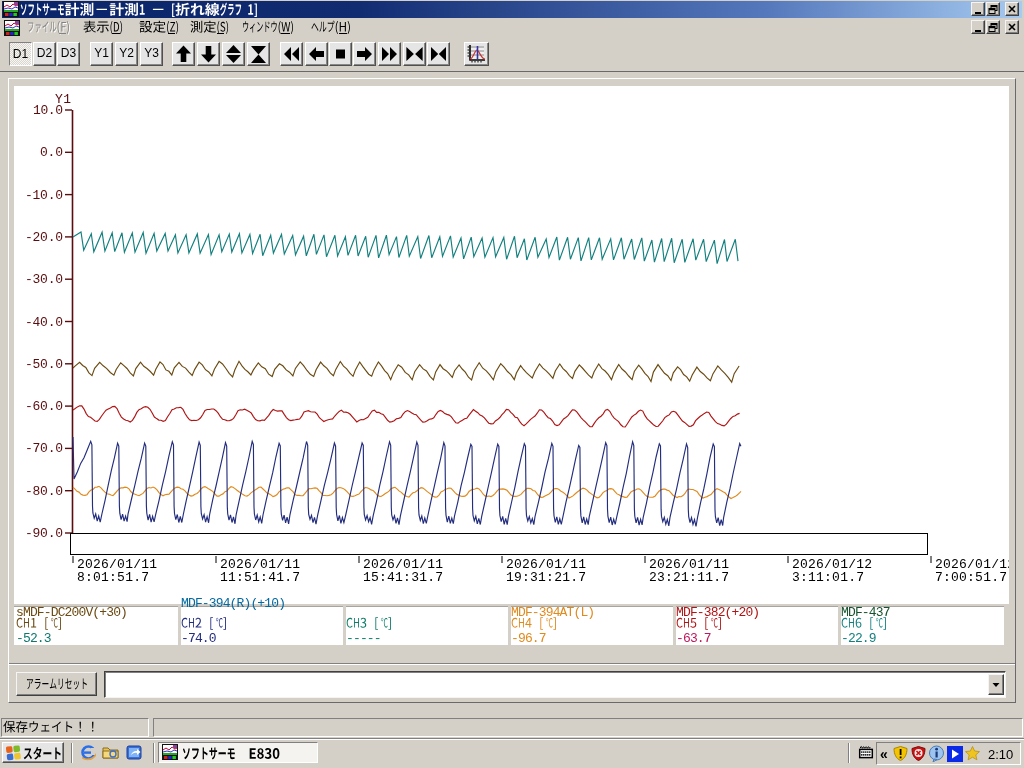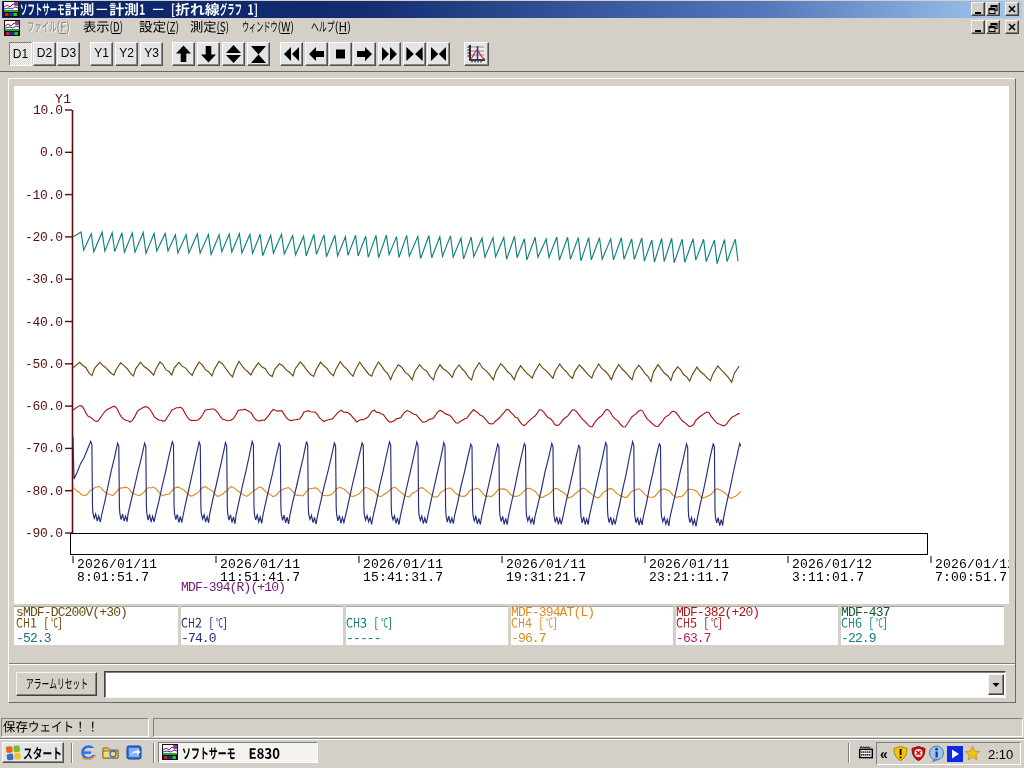--- a/index.html
+++ b/index.html
@@ -232,21 +232,21 @@
 <div class="abs" style="left:178px;top:606px;width:3px;height:39px;background:#d4d0c8"></div>
 <div class="abs" style="left:343px;top:606px;width:3px;height:39px;background:#d4d0c8"></div>
 <div class="abs" style="left:508px;top:606px;width:3px;height:39px;background:#d4d0c8"></div>
 <div class="abs" style="left:673px;top:606px;width:3px;height:39px;background:#d4d0c8"></div>
 <div class="abs" style="left:838px;top:606px;width:3px;height:39px;background:#d4d0c8"></div>
 <div class="abs" style="left:16px;top:605px;font:13px 'Liberation Mono';color:#6b4a11;letter-spacing:-0.86px">sMDF-DC200V(+30)</div>
 <svg style="position:absolute;left:16.0px;top:612.9px;overflow:visible" width="50" height="18">
     <path transform="translate(0,14.56) scale(1.0000,1)" d="M4.132818181818181 0.16899999999999998C5.174244514106582 0.16899999999999998 5.963536050156739 -0.325 6.599354231974921 -1.196L6.040272727272726 -1.9629999999999999C5.525040752351097 -1.287 4.94403448275862 -0.884 4.176667711598745 -0.884C2.6419341692789966 -0.884 1.6772445141065828 -2.392 1.6772445141065828 -4.797C1.6772445141065828 -7.175999999999999 2.6967460815047017 -8.645 4.209554858934169 -8.645C4.900184952978056 -8.645 5.426379310344827 -8.280999999999999 5.853912225705328 -7.747999999999999L6.402031347962382 -8.528C5.941611285266457 -9.139 5.174244514106582 -9.698 4.1985924764890274 -9.698C2.1595893416927896 -9.698 0.6358181818181817 -7.8389999999999995 0.6358181818181817 -4.758C0.6358181818181817 -1.664 2.1267021943573665 0.16899999999999998 4.132818181818181 0.16899999999999998Z M7.964321428571428 0.0H8.848178571428571V-4.498H12.133821428571428V0.0H13.027285714285714V-9.529H12.133821428571428V-5.537999999999999H8.848178571428571V-9.529H7.964321428571428Z M15.096958558558558 0.0H20.162882882882883V-0.988H18.31041801801802V-9.529H17.42829189189189C16.924219819819818 -9.23 16.331935135135133 -9.009 15.512818018018017 -8.853V-8.099H17.163654054054053V-0.988H15.096958558558558Z M29.354 2.21H31.927999999999997V1.534H30.238V-9.607H31.927999999999997V-10.296H29.354Z M36.284872 -6.201C36.809422 -6.201 37.264032 -6.941999999999999 37.264032 -8.06C37.264032 -9.203999999999999 36.809422 -9.918999999999999 36.284872 -9.918999999999999C35.753327999999996 -9.918999999999999 35.298718 -9.203999999999999 35.298718 -8.06C35.298718 -6.941999999999999 35.753327999999996 -6.201 36.284872 -6.201ZM36.284872 -6.877C35.935172 -6.877 35.697376 -7.3709999999999996 35.697376 -8.06C35.697376 -8.762 35.935172 -9.243 36.284872 -9.243C36.627578 -9.243 36.872368 -8.762 36.872368 -8.06C36.872368 -7.3709999999999996 36.627578 -6.877 36.284872 -6.877ZM40.11059 0.16899999999999998C40.761032 0.16899999999999998 41.2646 -0.312 41.670252 -1.196L41.285582 -1.9629999999999999C40.963858 -1.287 40.614157999999996 -0.9229999999999999 40.124578 -0.9229999999999999C39.159406 -0.9229999999999999 38.550928 -2.405 38.550928 -4.771C38.550928 -7.124 39.187382 -8.593 40.152554 -8.593C40.579188 -8.593 40.900912 -8.267999999999999 41.173677999999995 -7.734999999999999L41.551353999999996 -8.514999999999999C41.250612 -9.113 40.754038 -9.684999999999999 40.145559999999996 -9.684999999999999C38.830688 -9.684999999999999 37.858522 -7.826 37.858522 -4.745C37.858522 -1.651 38.8167 0.16899999999999998 40.11059 0.16899999999999998Z M42.406 2.21H44.992999999999995V-10.296H42.406V-9.607H44.096V1.534H42.406Z" fill="#6b4a11"></path>
   </svg>
 <div class="abs" style="left:16px;top:631px;font:13px 'Liberation Mono';color:#0f766e;letter-spacing:-0.86px">-52.3</div>
-<div class="abs" style="left:181px;top:580px;font:13px 'Liberation Mono';color:#701a75;letter-spacing:-0.86px">MDF-394(R)(+10)</div>
+<div class="abs" style="left:181px;top:596px;font:13px 'Liberation Mono';color:#0369a1;letter-spacing:-0.86px">MDF-394(R)(+10)</div>
 <svg style="position:absolute;left:181.0px;top:612.9px;overflow:visible" width="50" height="18">
     <path transform="translate(0,14.56) scale(1.0000,1)" d="M4.132818181818181 0.16899999999999998C5.174244514106582 0.16899999999999998 5.963536050156739 -0.325 6.599354231974921 -1.196L6.040272727272726 -1.9629999999999999C5.525040752351097 -1.287 4.94403448275862 -0.884 4.176667711598745 -0.884C2.6419341692789966 -0.884 1.6772445141065828 -2.392 1.6772445141065828 -4.797C1.6772445141065828 -7.175999999999999 2.6967460815047017 -8.645 4.209554858934169 -8.645C4.900184952978056 -8.645 5.426379310344827 -8.280999999999999 5.853912225705328 -7.747999999999999L6.402031347962382 -8.528C5.941611285266457 -9.139 5.174244514106582 -9.698 4.1985924764890274 -9.698C2.1595893416927896 -9.698 0.6358181818181817 -7.8389999999999995 0.6358181818181817 -4.758C0.6358181818181817 -1.664 2.1267021943573665 0.16899999999999998 4.132818181818181 0.16899999999999998Z M7.964321428571428 0.0H8.848178571428571V-4.498H12.133821428571428V0.0H13.027285714285714V-9.529H12.133821428571428V-5.537999999999999H8.848178571428571V-9.529H7.964321428571428Z M14.542479279279279 0.0H20.35190990990991V-1.027H17.793744144144142C17.327477477477476 -1.027 16.760396396396395 -0.975 16.28152792792793 -0.9359999999999999C18.449037837837835 -3.0549999999999997 19.910846846846844 -4.992 19.910846846846844 -6.903C19.910846846846844 -8.593 18.864897297297297 -9.698 17.21406126126126 -9.698C16.042093693693694 -9.698 15.235578378378378 -9.152 14.492072072072071 -8.307L15.159967567567566 -7.630999999999999C15.676641441441442 -8.267999999999999 16.319333333333333 -8.735999999999999 17.07544144144144 -8.735999999999999C18.222205405405404 -8.735999999999999 18.776684684684685 -7.943 18.776684684684685 -6.851C18.776684684684685 -5.213 17.440893693693692 -3.315 14.542479279279279 -0.702Z M29.354 2.21H31.927999999999997V1.534H30.238V-9.607H31.927999999999997V-10.296H29.354Z M36.284872 -6.201C36.809422 -6.201 37.264032 -6.941999999999999 37.264032 -8.06C37.264032 -9.203999999999999 36.809422 -9.918999999999999 36.284872 -9.918999999999999C35.753327999999996 -9.918999999999999 35.298718 -9.203999999999999 35.298718 -8.06C35.298718 -6.941999999999999 35.753327999999996 -6.201 36.284872 -6.201ZM36.284872 -6.877C35.935172 -6.877 35.697376 -7.3709999999999996 35.697376 -8.06C35.697376 -8.762 35.935172 -9.243 36.284872 -9.243C36.627578 -9.243 36.872368 -8.762 36.872368 -8.06C36.872368 -7.3709999999999996 36.627578 -6.877 36.284872 -6.877ZM40.11059 0.16899999999999998C40.761032 0.16899999999999998 41.2646 -0.312 41.670252 -1.196L41.285582 -1.9629999999999999C40.963858 -1.287 40.614157999999996 -0.9229999999999999 40.124578 -0.9229999999999999C39.159406 -0.9229999999999999 38.550928 -2.405 38.550928 -4.771C38.550928 -7.124 39.187382 -8.593 40.152554 -8.593C40.579188 -8.593 40.900912 -8.267999999999999 41.173677999999995 -7.734999999999999L41.551353999999996 -8.514999999999999C41.250612 -9.113 40.754038 -9.684999999999999 40.145559999999996 -9.684999999999999C38.830688 -9.684999999999999 37.858522 -7.826 37.858522 -4.745C37.858522 -1.651 38.8167 0.16899999999999998 40.11059 0.16899999999999998Z M42.406 2.21H44.992999999999995V-10.296H42.406V-9.607H44.096V1.534H42.406Z" fill="#232d7e"></path>
   </svg>
 <div class="abs" style="left:181px;top:631px;font:13px 'Liberation Mono';color:#232d7e;letter-spacing:-0.86px">-74.0</div>
 <svg style="position:absolute;left:346.0px;top:612.9px;overflow:visible" width="50" height="18">
     <path transform="translate(0,14.56) scale(1.0000,1)" d="M4.132818181818181 0.16899999999999998C5.174244514106582 0.16899999999999998 5.963536050156739 -0.325 6.599354231974921 -1.196L6.040272727272726 -1.9629999999999999C5.525040752351097 -1.287 4.94403448275862 -0.884 4.176667711598745 -0.884C2.6419341692789966 -0.884 1.6772445141065828 -2.392 1.6772445141065828 -4.797C1.6772445141065828 -7.175999999999999 2.6967460815047017 -8.645 4.209554858934169 -8.645C4.900184952978056 -8.645 5.426379310344827 -8.280999999999999 5.853912225705328 -7.747999999999999L6.402031347962382 -8.528C5.941611285266457 -9.139 5.174244514106582 -9.698 4.1985924764890274 -9.698C2.1595893416927896 -9.698 0.6358181818181817 -7.8389999999999995 0.6358181818181817 -4.758C0.6358181818181817 -1.664 2.1267021943573665 0.16899999999999998 4.132818181818181 0.16899999999999998Z M7.964321428571428 0.0H8.848178571428571V-4.498H12.133821428571428V0.0H13.027285714285714V-9.529H12.133821428571428V-5.537999999999999H8.848178571428571V-9.529H7.964321428571428Z M17.302273873873872 0.16899999999999998C18.95310990990991 0.16899999999999998 20.2762990990991 -0.845 20.2762990990991 -2.548C20.2762990990991 -3.8609999999999998 19.406774774774775 -4.693 18.32301981981982 -4.966V-5.031C19.30596036036036 -5.382 19.961254054054052 -6.162 19.961254054054052 -7.319C19.961254054054052 -8.827 18.82709189189189 -9.698 17.26446846846847 -9.698C16.205917117117117 -9.698 15.3868 -9.216999999999999 14.6937009009009 -8.567L15.31118918918919 -7.813C15.840464864864865 -8.359 16.483156756756756 -8.735999999999999 17.226663063063064 -8.735999999999999C18.1970018018018 -8.735999999999999 18.789286486486485 -8.138 18.789286486486485 -7.228C18.789286486486485 -6.201 18.146594594594596 -5.4079999999999995 16.23112072072072 -5.4079999999999995V-4.498C18.373427027027027 -4.498 19.104331531531532 -3.7439999999999998 19.104331531531532 -2.5869999999999997C19.104331531531532 -1.4949999999999999 18.33562162162162 -0.819 17.226663063063064 -0.819C16.180713513513513 -0.819 15.487614414414415 -1.339 14.945736936936937 -1.9109999999999998L14.353452252252252 -1.144C14.958338738738739 -0.45499999999999996 15.865668468468467 0.16899999999999998 17.302273873873872 0.16899999999999998Z M29.354 2.21H31.927999999999997V1.534H30.238V-9.607H31.927999999999997V-10.296H29.354Z M36.284872 -6.201C36.809422 -6.201 37.264032 -6.941999999999999 37.264032 -8.06C37.264032 -9.203999999999999 36.809422 -9.918999999999999 36.284872 -9.918999999999999C35.753327999999996 -9.918999999999999 35.298718 -9.203999999999999 35.298718 -8.06C35.298718 -6.941999999999999 35.753327999999996 -6.201 36.284872 -6.201ZM36.284872 -6.877C35.935172 -6.877 35.697376 -7.3709999999999996 35.697376 -8.06C35.697376 -8.762 35.935172 -9.243 36.284872 -9.243C36.627578 -9.243 36.872368 -8.762 36.872368 -8.06C36.872368 -7.3709999999999996 36.627578 -6.877 36.284872 -6.877ZM40.11059 0.16899999999999998C40.761032 0.16899999999999998 41.2646 -0.312 41.670252 -1.196L41.285582 -1.9629999999999999C40.963858 -1.287 40.614157999999996 -0.9229999999999999 40.124578 -0.9229999999999999C39.159406 -0.9229999999999999 38.550928 -2.405 38.550928 -4.771C38.550928 -7.124 39.187382 -8.593 40.152554 -8.593C40.579188 -8.593 40.900912 -8.267999999999999 41.173677999999995 -7.734999999999999L41.551353999999996 -8.514999999999999C41.250612 -9.113 40.754038 -9.684999999999999 40.145559999999996 -9.684999999999999C38.830688 -9.684999999999999 37.858522 -7.826 37.858522 -4.745C37.858522 -1.651 38.8167 0.16899999999999998 40.11059 0.16899999999999998Z M42.406 2.21H44.992999999999995V-10.296H42.406V-9.607H44.096V1.534H42.406Z" fill="#0e7d68"></path>
   </svg>
 <div class="abs" style="left:346px;top:631px;font:13px 'Liberation Mono';color:#0e7d68;letter-spacing:-0.86px">-----</div>
 <div class="abs" style="left:511px;top:605px;font:13px 'Liberation Mono';color:#e08a1e;letter-spacing:-0.86px">MDF-394AT(L)</div>
 <svg style="position:absolute;left:511.0px;top:612.9px;overflow:visible" width="50" height="18">

